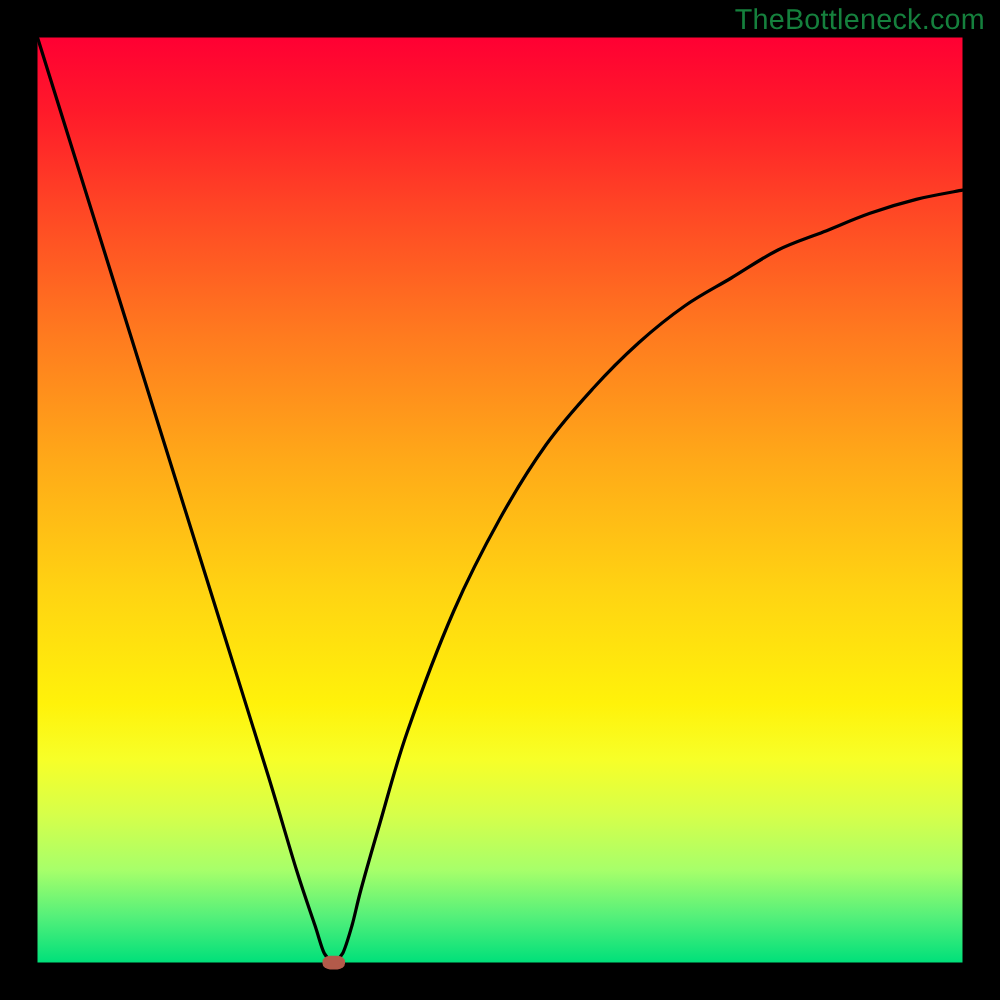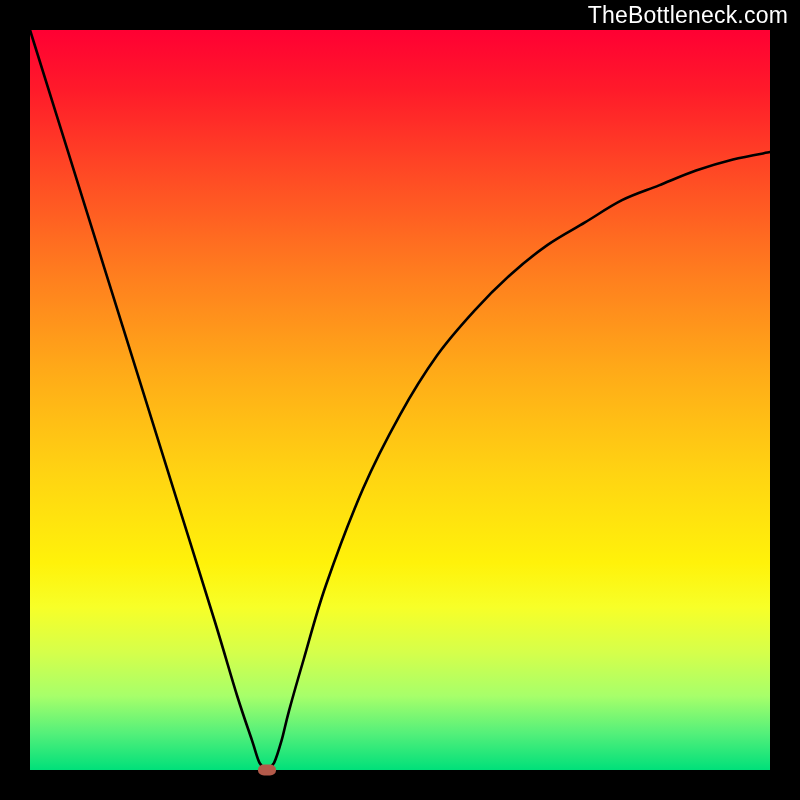--- a/index.html
+++ b/index.html
@@ -14,21 +14,21 @@
   .frame {
     position: relative;
     width: 800px;
     height: 800px;
     background: #000;
   }
   .watermark {
     position: absolute;
     top: 2px;
     right: 12px;
-    color: #ffffff;
+    color: #15803d;
     font-size: 23px;
     font-weight: 500;
     letter-spacing: 0.2px;
     z-index: 50;
     user-select: none;
   }
   .plot-area {
     position: absolute;
     left: 30px;
     top: 30px;

